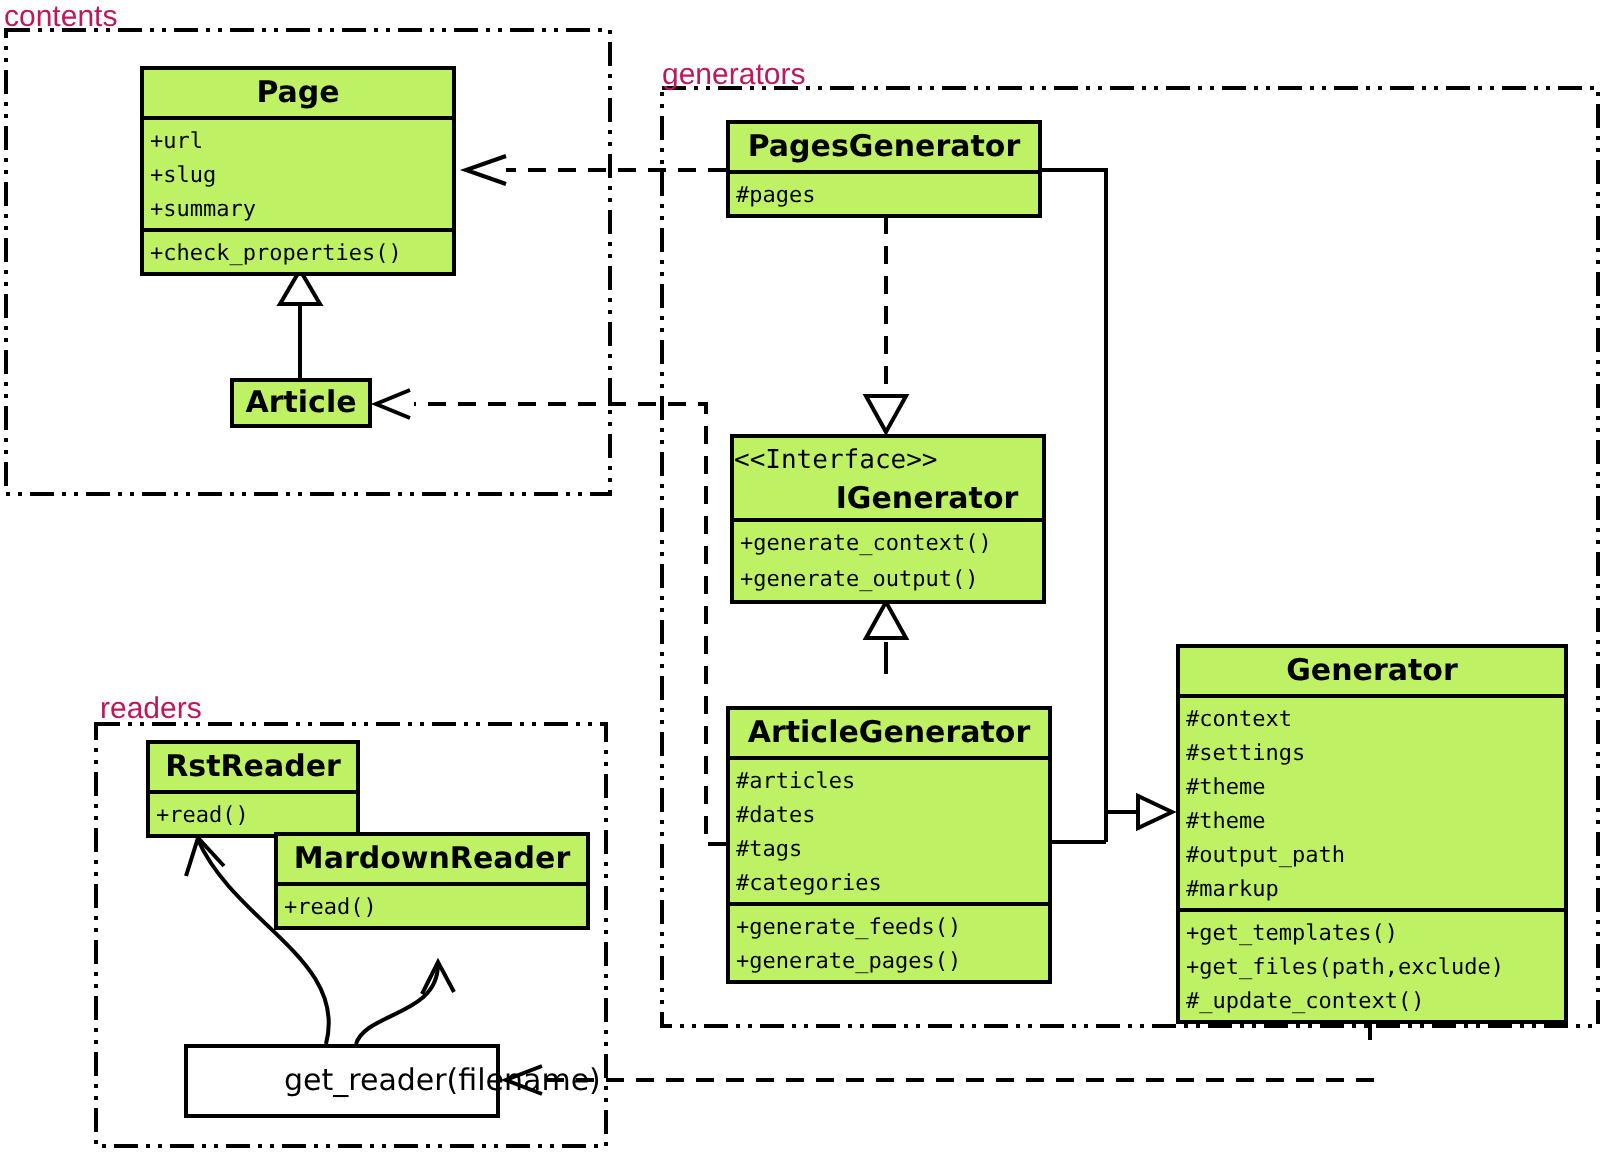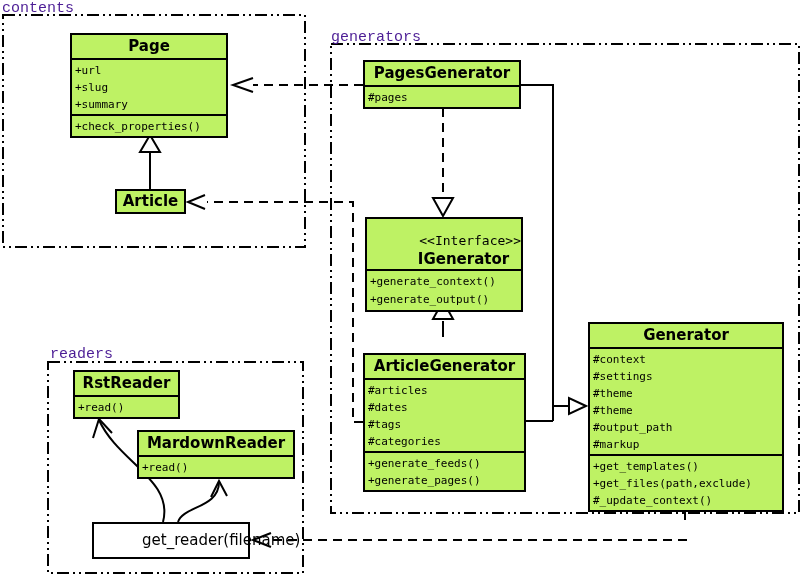--- a/index.html
+++ b/index.html
@@ -2,34 +2,34 @@
 <html><head>
 <meta charset="utf-8">
 <style>
   html,body{margin:0;padding:0;background:#ffffff;}
   #canvas{
     position:relative;width:803px;height:579px;background:#ffffff;overflow:hidden;
     font-family:"DejaVu Sans","Liberation Sans",sans-serif;color:#000;
   }
   #wires{position:absolute;left:0;top:0;width:803px;height:579px;}
   .pkg-label{
-    position:absolute;font-size:15px;line-height:15px;color:#4c1d95;
-    font-family:Liberation Mono, monospace;
+    position:absolute;font-size:15px;line-height:15px;color:#be185d;
+    font-family:Liberation Sans, sans-serif;
   }
   .uml-class{
     position:absolute;box-sizing:border-box;background:#bef264;
     border:2px solid #000;
   }
   .cls-title{
     font-weight:bold;font-size:15px;text-align:center;line-height:23px;
     white-space:nowrap;overflow:hidden;
   }
   .cls-stereotype{
     font-family:"DejaVu Sans Mono","Liberation Mono",monospace;
-    font-size:13px;text-align:right;line-height:16px;padding-top:14px;
+    font-size:13px;text-align:left;line-height:16px;padding-top:4px;
   }
   .cls-stereotype + .cls-title{line-height:20px;padding-left:39px;}
   .cls-section{border-top:2px solid #000;padding:2px 0 1px 0;}
   .member{
     font-family:"DejaVu Sans Mono","Liberation Mono",monospace;
     font-size:11px;line-height:17px;padding-left:3px;white-space:nowrap;
   }
   .plain-box{
     position:absolute;box-sizing:border-box;background:#ffffff;border:2px solid #000;
     font-size:15px;text-align:center;
@@ -162,21 +162,21 @@
     </div>
   </div>
 
   <div class="uml-class" style="left:73px;top:370px;width:107px;">
     <div class="cls-title">RstReader</div>
     <div class="cls-section">
       <div class="member">+read()</div>
     </div>
   </div>
 
-  <div class="uml-class" style="left:137px;top:430px;width:158px;">
+  <div class="uml-class" style="left:137px;top:416px;width:158px;">
     <div class="cls-title">MardownReader</div>
     <div class="cls-section">
       <div class="member">+read()</div>
     </div>
   </div>
 
   <div class="plain-box" style="left:92px;top:522px;width:158px;height:37px;line-height:33px;padding-left:48px;">get_reader(filename)</div>
 
 </div>
 

